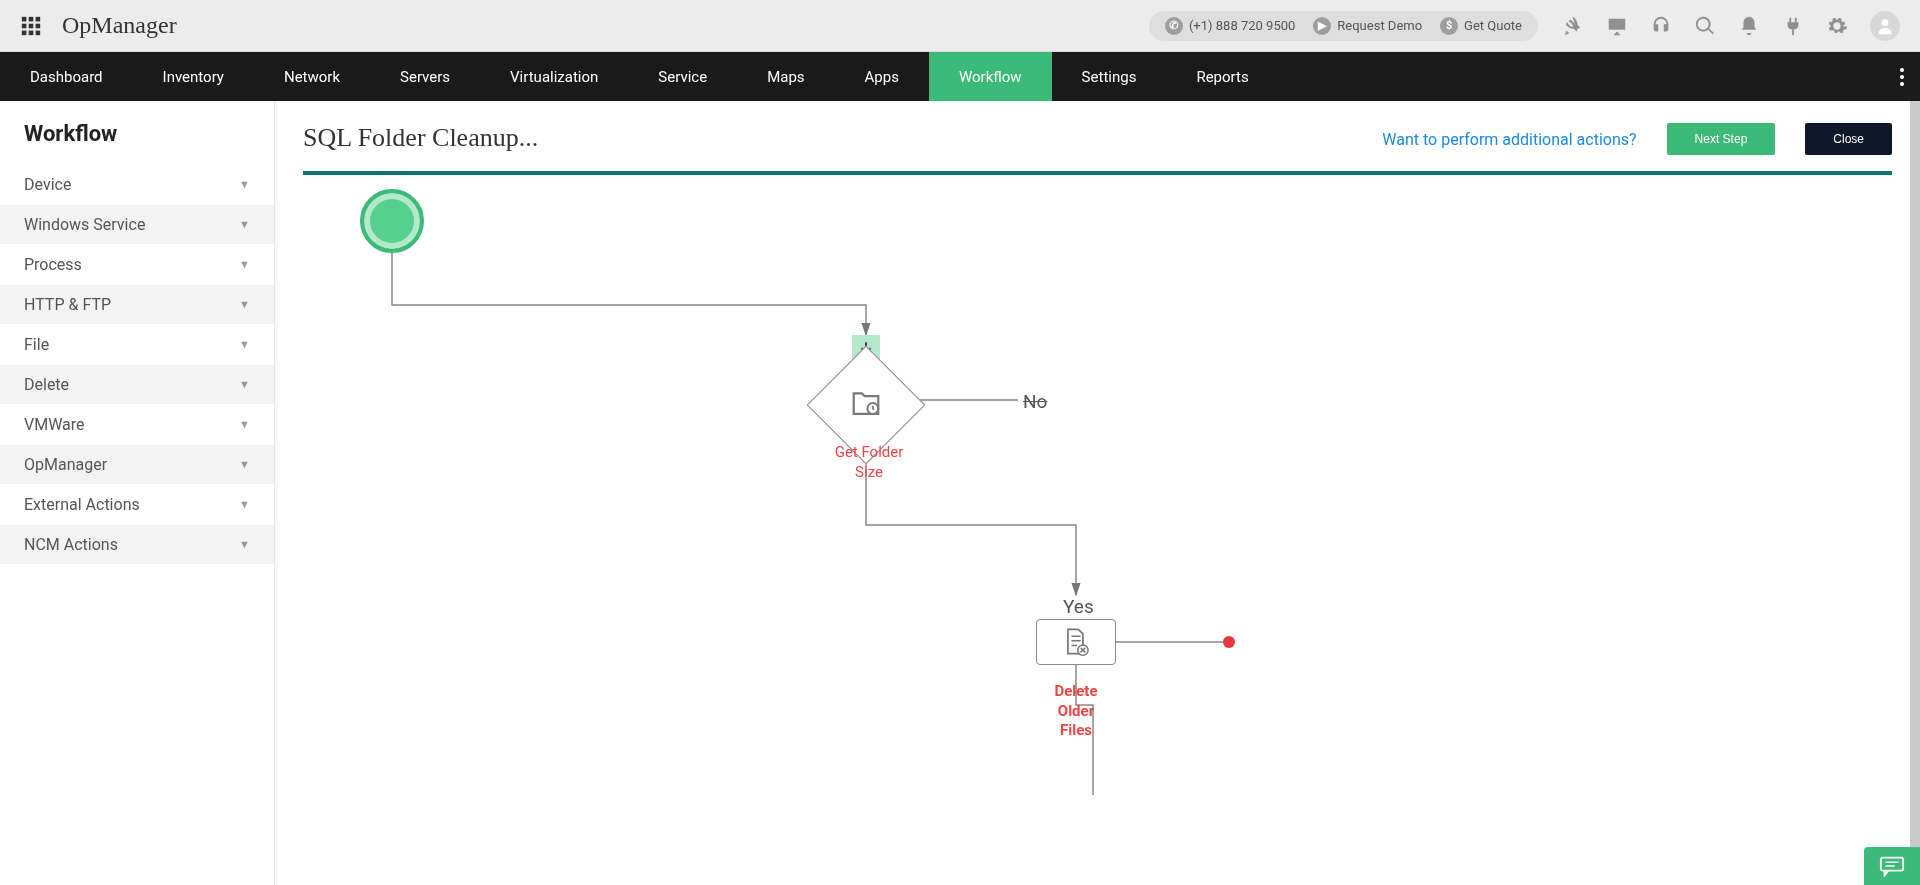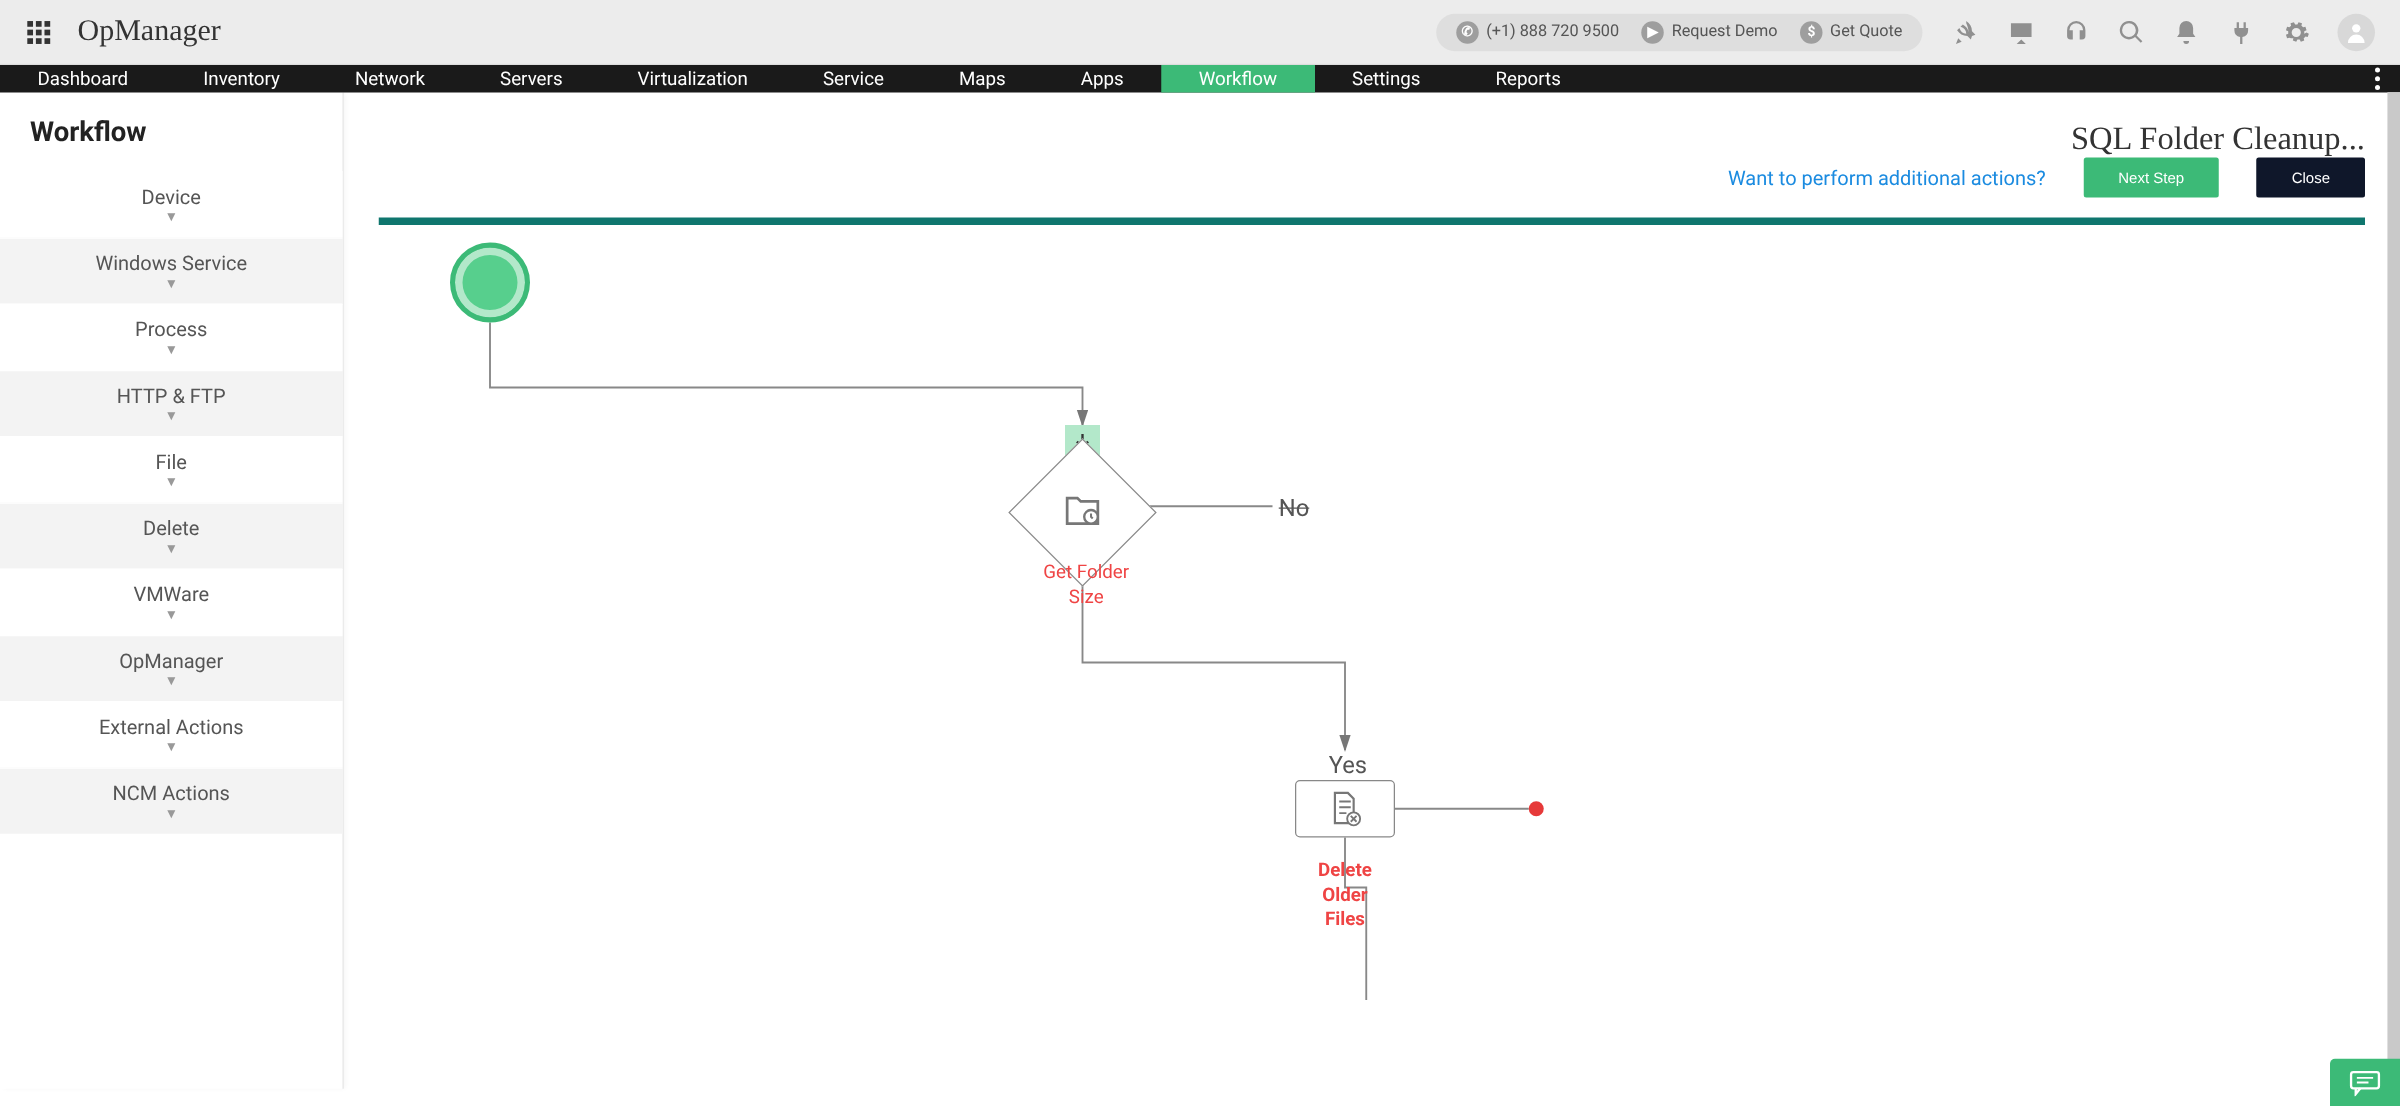--- a/index.html
+++ b/index.html
@@ -12,35 +12,35 @@
   .top-right { margin-left:auto; display:flex; align-items:center; gap:10px; }
   .pill-group { display:flex; align-items:center; background:#dedede; border-radius:18px; padding:4px 10px; gap:6px; }
   .pill-item { display:flex; align-items:center; gap:6px; color:#555; font-size:13px; padding:2px 6px; cursor:pointer; }
   .pill-icon { width:18px; height:18px; border-radius:50%; background:#9e9e9e; display:flex; align-items:center; justify-content:center; color:#fff; font-size:11px; font-weight:bold; }
   .top-icons { display:flex; gap:22px; align-items:center; margin-left:14px; }
   .top-icon { width:22px; height:22px; color:#909090; cursor:pointer; display:flex; align-items:center; justify-content:center; }
   .top-icon svg { width:22px; height:22px; fill:#909090; }
   .avatar { width:30px; height:30px; border-radius:50%; background:#d8d8d8; display:flex; align-items:center; justify-content:center; }
   .avatar svg { width:20px;height:20px; fill:#fff; }
   
-  .mainnav { height:22px; background:#1a1a1a; display:flex; align-items:stretch; position:relative; }
+  .mainnav { height:49px; background:#1a1a1a; display:flex; align-items:stretch; position:relative; }
   .nav-item { color:#fff; font-size:15px; display:flex; align-items:center; padding:0 30px; cursor:pointer; }
   .nav-item.active { background:#3cba77; }
   .nav-more { margin-left:auto; width:36px; display:flex; align-items:center; justify-content:center; color:#fff; cursor:pointer; }
   
   .body { display:flex; height:calc(100% - 88px); }
   
   .sidebar { width:275px; border-right:1px solid #e5e5e5; box-shadow:2px 0 4px rgba(0,0,0,0.04); background:#fff; }
   .sidebar-title { font-size:22px; font-weight:700; padding:20px 24px 18px; color:#222; }
-  .side-item { display:flex; align-items:center; justify-content:space-between; padding:10px 24px; font-size:16px; color:#555; cursor:pointer; background:#f5f5f5; border-top:1px solid #fff;flex-direction:column; }
+  .side-item { display:flex; align-items:center; justify-content:space-between; padding:10px 24px; font-size:16px; color:#555; cursor:pointer; background:#f5f5f5; border-top:1px solid #fff; }
   .side-item:nth-child(odd){ background:#fff; }
   .side-caret { color:#999; font-size:11px; }
   
   .content { flex:1; position:relative; padding:22px 28px; }
-  .content-header { display:flex; align-items:flex-end; border-bottom:6px solid #0f766e; padding-bottom:16px;flex-direction:column; }
+  .content-header { display:flex; align-items:flex-start; border-bottom:4px solid #0f766e; padding-bottom:16px; }
   .wf-title { font-size:26px; color:#333; font-family: Georgia, serif; }
   .hdr-right { margin-left:auto; display:flex; align-items:center; gap:30px; }
   .link { color:#1b8be0; font-size:16px; cursor:pointer; }
   .btn { border:none; padding:9px 28px; font-size:12px; border-radius:2px; cursor:pointer; color:#fff; }
   .btn-primary { background:#3cba77; }
   .btn-secondary { background:#0f172a; }
   
   .canvas { position:relative; height:620px; }
   .start-node { position:absolute; left:57px; top:14px; width:64px; height:64px; border-radius:50%; background:#57cf8d; border:4px solid #3cba77; box-shadow: inset 0 0 0 6px #b3e8ca; }
   .node-label { position:absolute; text-align:center; color:#ef4444; font-size:15px; line-height:1.3; }

